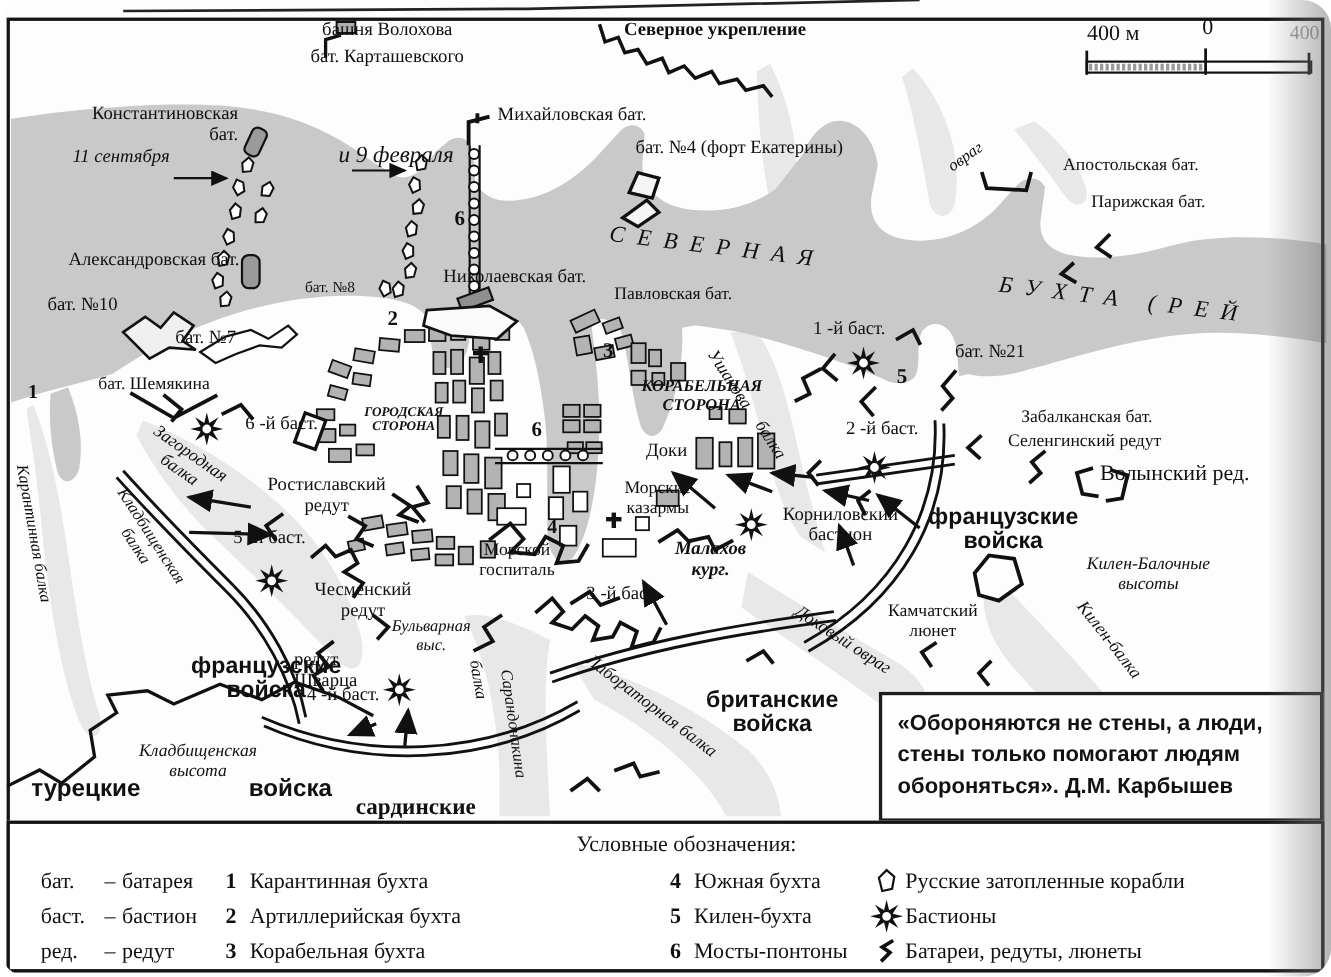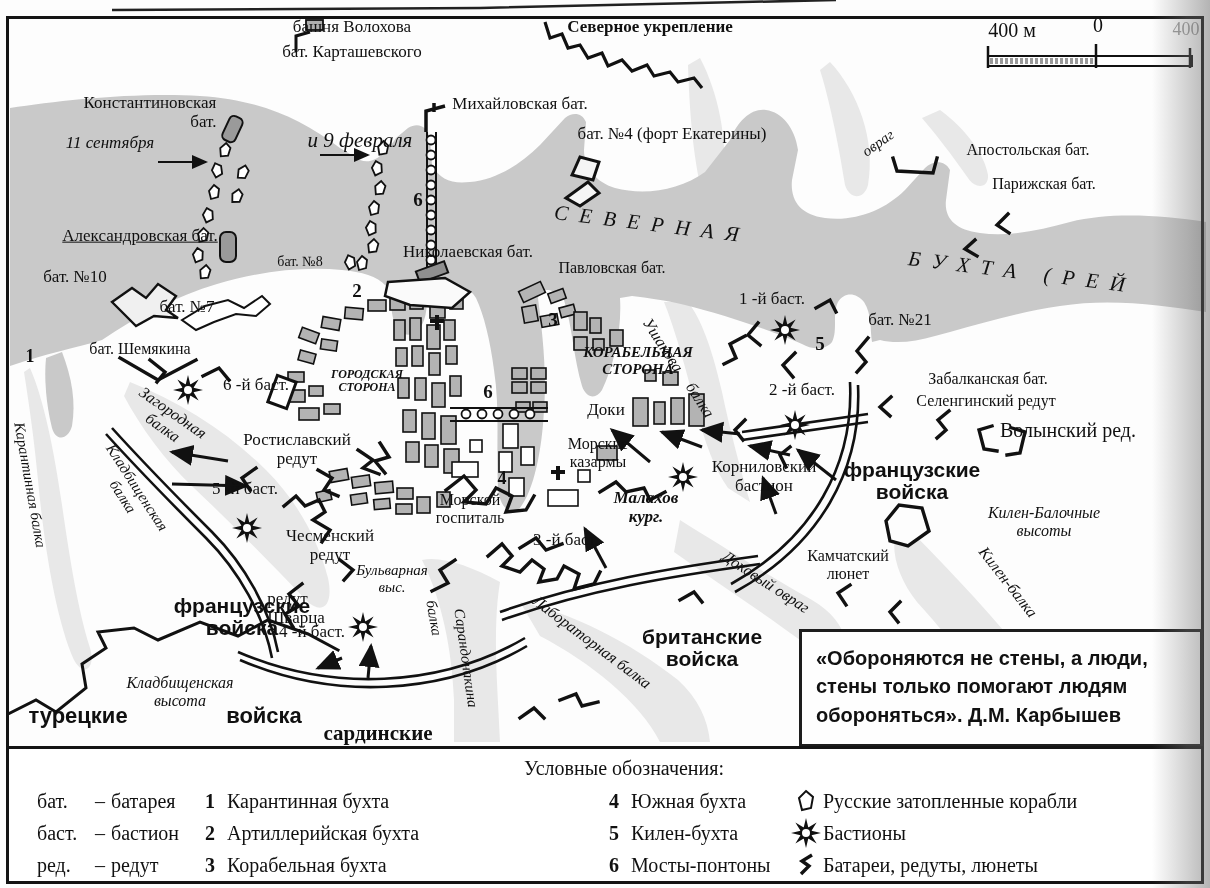--- a/index.html
+++ b/index.html
@@ -1,17 +1,17 @@
 <!DOCTYPE html>
 <html><head>
 <meta charset="utf-8">
 <style>
   html,body{margin:0;padding:0;background:#ffffff;}
   .page{position:relative;width:1210px;height:888px;background:#fdfdfd;overflow:hidden;
-        font-family:"Liberation Serif","DejaVu Serif",serif;color:#111;}
+        font-family:"Liberation Serif","DejaVu Serif",serif;color:#111;border-radius:26px;}
   .map-svg{position:absolute;left:0;top:0;z-index:1;}
   #map-labels{position:absolute;left:0;top:0;width:100%;height:100%;z-index:5;pointer-events:none;}
   .map-label{position:absolute;transform:translate(-50%,-50%);white-space:pre;text-align:center;
              line-height:1.1;color:#101010;}
   .map-label.i{font-style:italic;}
   .map-label.b{font-weight:bold;}
   .map-label.bi{font-weight:bold;font-style:italic;}
   .map-label.army{font-family:"Liberation Sans","DejaVu Sans",sans-serif;font-weight:700;line-height:1.05;}
   .frame-border{position:absolute;left:6px;top:16px;width:1198px;height:868px;
                 border:3px solid #141414;box-sizing:border-box;z-index:8;pointer-events:none;}
@@ -309,21 +309,21 @@
       <div class="map-label b" style="left: 650px; top: 27px; font-size: 17px; transform: translate(-50%, -50%) rotate(0deg);">Северное укрепление</div>
       <div class="map-label" style="left: 150px; top: 113px; font-size: 17px; transform: translate(-50%, -50%) rotate(0deg); text-align: right;">Константиновская
 бат.</div>
       <div class="map-label i" style="left: 110px; top: 143px; font-size: 17px; transform: translate(-50%, -50%) rotate(0deg);">11 сентября</div>
       <div class="map-label i" style="left: 360px; top: 141px; font-size: 21px; transform: translate(-50%, -50%) rotate(0deg);">и 9 февраля</div>
       <div class="map-label" style="left: 520px; top: 104px; font-size: 17px; transform: translate(-50%, -50%) rotate(0deg);">Михайловская бат.</div>
       <div class="map-label" style="left: 672px; top: 134px; font-size: 17px; transform: translate(-50%, -50%) rotate(0deg);">бат. №4 (форт Екатерины)</div>
       <div class="map-label i" style="left: 878px; top: 143px; font-size: 15px; transform: translate(-50%, -50%) rotate(-35deg);">овраг</div>
       <div class="map-label" style="left: 1028px; top: 150px; font-size: 16px; transform: translate(-50%, -50%) rotate(0deg);">Апостольская бат.</div>
       <div class="map-label" style="left: 1044px; top: 184px; font-size: 16px; transform: translate(-50%, -50%) rotate(0deg);">Парижская бат.</div>
-      <div class="map-label" style="left: 140px; top: 236px; font-size: 17px; transform: translate(-50%, -50%) rotate(0deg); text-decoration: underline;">Александровская бат.</div>
+      <div class="map-label" style="left: 140px; top: 236px; font-size: 17px; transform: translate(-50%, -50%) rotate(0deg);">Александровская бат.</div>
       <div class="map-label" style="left: 75px; top: 277px; font-size: 17px; transform: translate(-50%, -50%) rotate(0deg);">бат. №10</div>
       <div class="map-label" style="left: 300px; top: 262px; font-size: 14px; transform: translate(-50%, -50%) rotate(0deg);">бат. №8</div>
       <div class="map-label" style="left: 468px; top: 252px; font-size: 17px; transform: translate(-50%, -50%) rotate(0deg);">Николаевская бат.</div>
       <div class="map-label" style="left: 612px; top: 268px; font-size: 16px; transform: translate(-50%, -50%) rotate(0deg);">Павловская бат.</div>
       <div class="map-label i" style="left: 648px; top: 224px; font-size: 21px; transform: translate(-50%, -50%) rotate(7deg); letter-spacing: 3px;">С Е В Е Р Н А Я</div>
       <div class="map-label i" style="left: 1018px; top: 272px; font-size: 21px; transform: translate(-50%, -50%) rotate(7deg); letter-spacing: 3px;">Б У Х Т А   ( Р Е Й</div>
       <div class="map-label" style="left: 187px; top: 307px; font-size: 17px; transform: translate(-50%, -50%) rotate(0deg);">бат. №7</div>
       <div class="map-label" style="left: 140px; top: 349px; font-size: 16px; transform: translate(-50%, -50%) rotate(0deg);">бат. Шемякина</div>
       <div class="map-label" style="left: 256px; top: 385px; font-size: 17px; transform: translate(-50%, -50%) rotate(0deg);">6 -й баст.</div>
       <div class="map-label b" style="left: 357px; top: 291px; font-size: 19px; transform: translate(-50%, -50%) rotate(0deg);">2</div>

